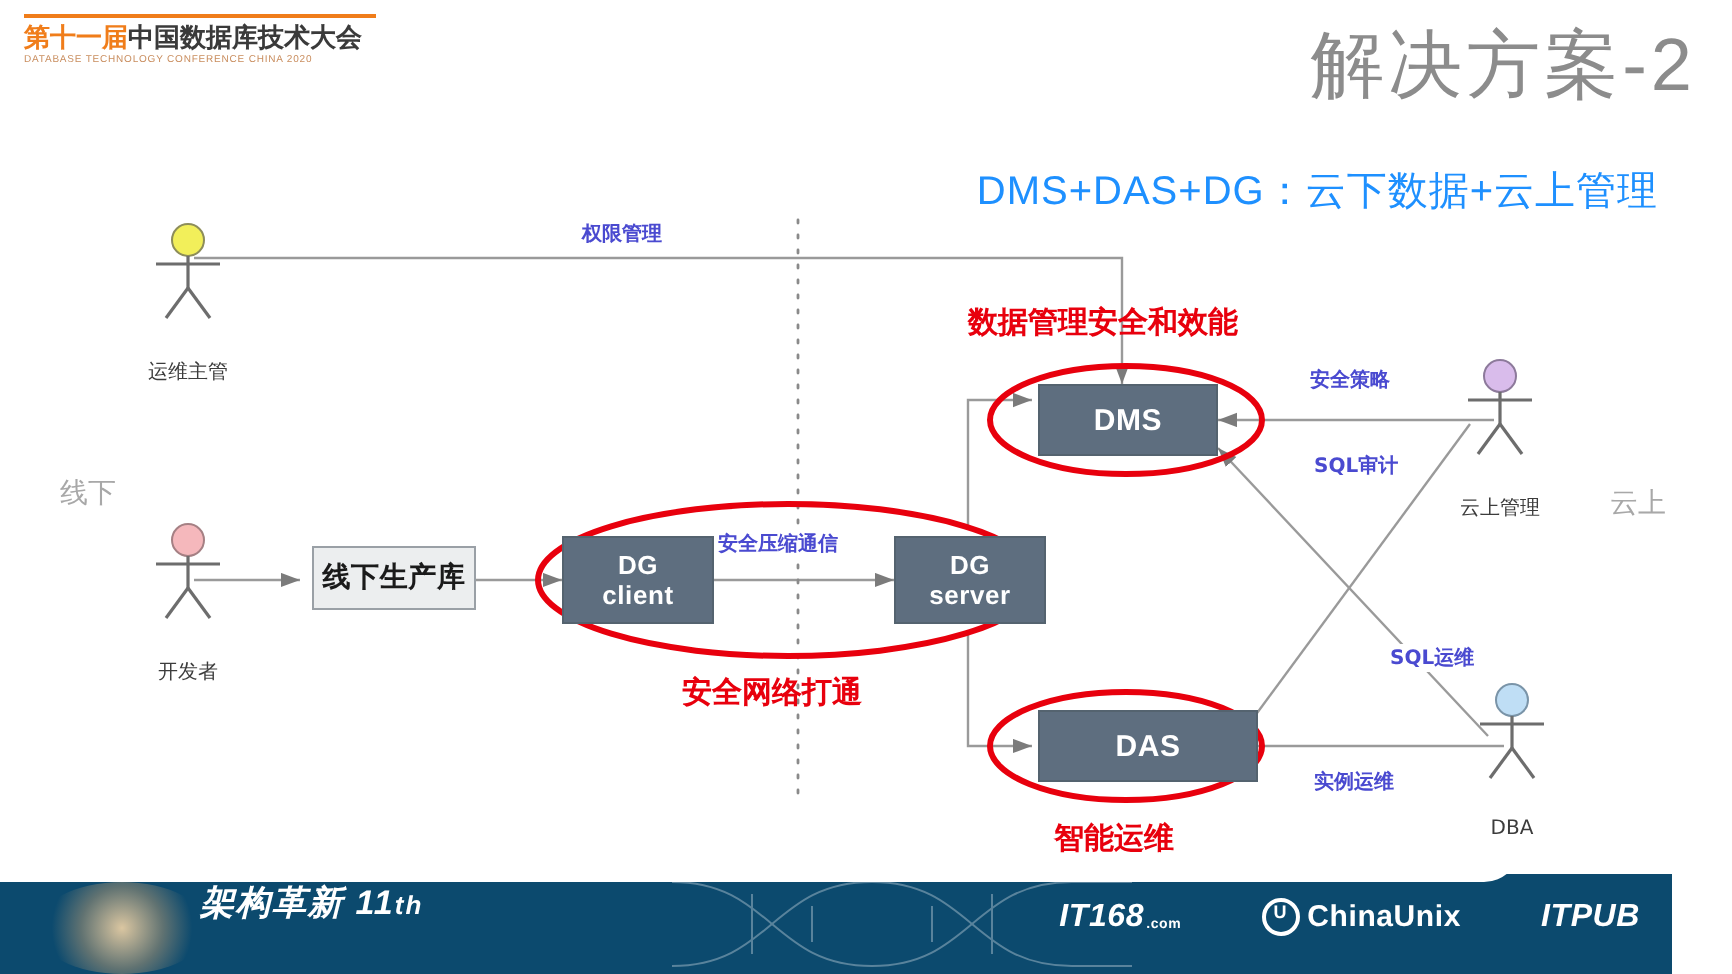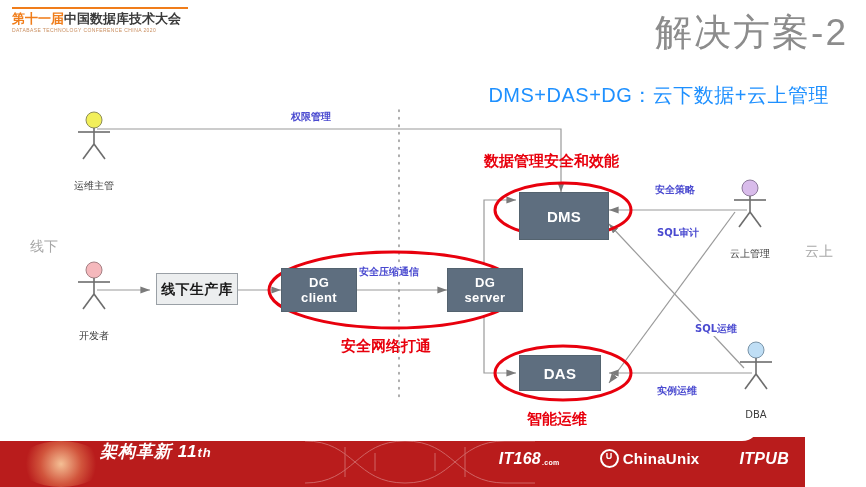--- a/index.html
+++ b/index.html
@@ -37,21 +37,21 @@
   .elabel{position:absolute;font-size:10px;font-weight:bold;color:#4a4ad0;white-space:nowrap;
           font-family:"DejaVu Sans",sans-serif;background:#fff;padding:0 2px;}
 
   
   .redtxt{position:absolute;color:#e8000d;font-weight:bold;white-space:nowrap;font-size:14px;}
 
   
   .zone{position:absolute;font-size:14px;color:#a8a8a8;white-space:nowrap;}
 
   
-  #banner{position:absolute;left:0;bottom:0;width:764px;height:50px;background:#b91c1c;overflow:hidden;padding-left:41px;}
+  #banner{position:absolute;left:0;bottom:0;width:836px;height:50px;background:#0c4a6e;overflow:hidden;}
   #banner:before{content:"";position:absolute;left:0;top:-14px;width:760px;height:18px;background:#fff;border-radius:0 0 80px 0;}
   .bn-orb{position:absolute;left:18px;top:4px;width:86px;height:46px;border-radius:50%;
           background:radial-gradient(circle at 50% 50%, rgba(255,220,170,.85) 0%, rgba(255,190,120,.35) 42%, rgba(238,124,18,0) 72%);}
   .bn-txt{position:absolute;left:100px;top:5px;color:#fff;font-weight:bold;font-style:italic;line-height:20px;}
   .bn-l1{font-size:17px;letter-spacing:1px;}
   .bn-l1 .th{font-size:13px;font-style:italic;}
   .bn-l2{font-size:17px;letter-spacing:1px;margin-left:26px;}
   .bn-dna{position:absolute;right:270px;top:0;width:230px;height:50px;opacity:.35;}
   .bn-logos{position:absolute;right:16px;top:12px;display:flex;align-items:center;gap:40px;color:#fff;}
   .lg{display:flex;align-items:center;font-weight:bold;font-style:italic;font-size:16px;letter-spacing:.3px;}
@@ -168,25 +168,25 @@
     <div class="node" style="left:281px;top:168px;width:76px;height:44px;flex-direction:column;">
       <span>DG</span>
       <span>client</span>
     </div>
 
     <div class="node" style="left:447px;top:168px;width:76px;height:44px;flex-direction:column;">
       <span>DG</span>
       <span>server</span>
     </div>
 
-    <div class="node" style="left:519px;top:92px;width:90px;height:48px;font-size:15px;">
+    <div class="node" style="left:519px;top:92px;width:90px;height:36px;font-size:15px;">
       <span>DMS</span>
     </div>
 
-    <div class="node" style="left:519px;top:255px;width:82px;height:36px;font-size:15px;">
+    <div class="node" style="left:519px;top:255px;width:110px;height:36px;font-size:15px;">
       <span>DAS</span>
     </div>
 
     <div class="elabel" style="left:289px;top:10px;">权限管理</div>
     <div class="elabel" style="left:357px;top:165px;">安全压缩通信</div>
     <div class="elabel" style="left:653px;top:83px;">安全策略</div>
     <div class="elabel" style="left:655px;top:126px;">SQL审计</div>
     <div class="elabel" style="left:693px;top:222px;">SQL运维</div>
     <div class="elabel" style="left:655px;top:284px;">实例运维</div>
 

